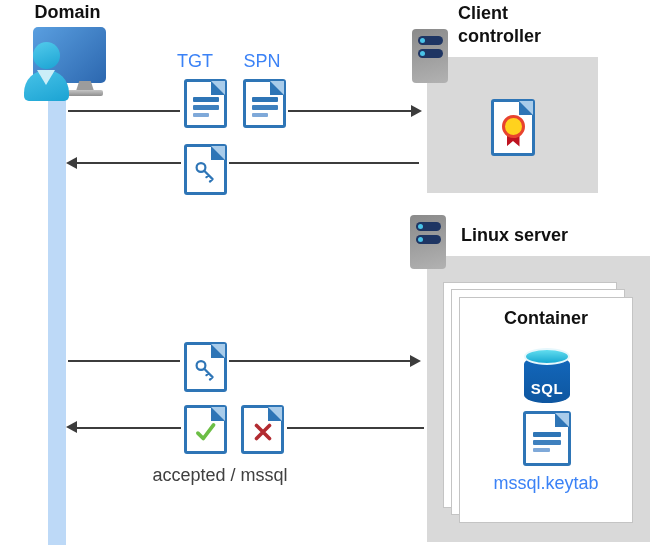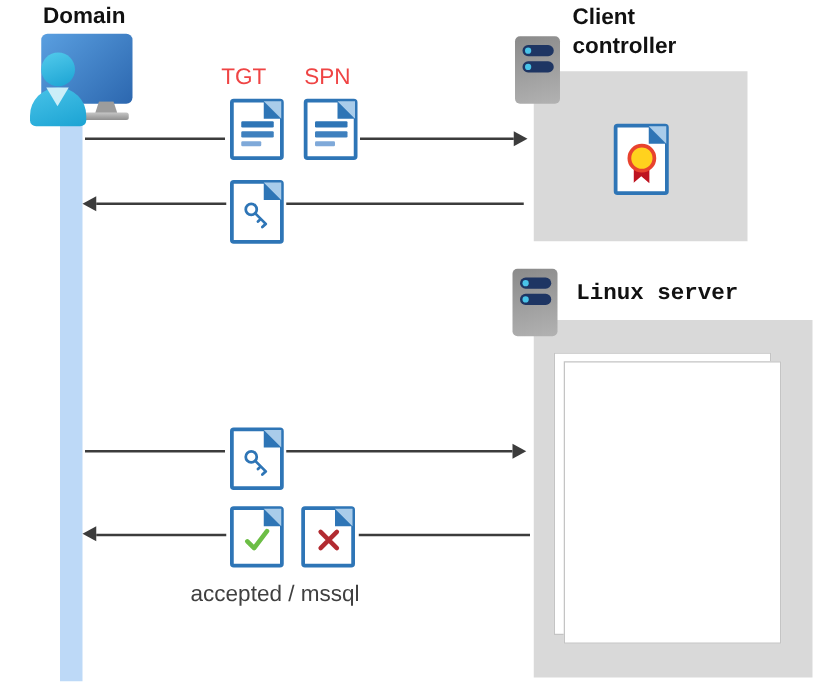--- a/index.html
+++ b/index.html
@@ -1,20 +1,20 @@
 <!DOCTYPE html>
 <html><head>
 <meta charset="utf-8">
 <style>
   html,body{margin:0;padding:0;background:#fff;}
   .canvas{
     position:relative;width:660px;height:558px;background:#fff;overflow:hidden;
     font-family:"Liberation Sans","DejaVu Sans",sans-serif;color:#1a1a1a;
   }
-  .label{position:absolute;font-size:18px;color:#ef4444;}
+  .label{position:absolute;font-size:18px;color:#3b82f6;}
   .bold{font-weight:bold;color:#111;}
   .center{text-align:center;}
 
   
   .lifeline{position:absolute;left:48px;top:92px;width:18px;height:453px;background:#BDD9F7;}
 
   
   .monitor{position:absolute;left:33px;top:27px;width:73px;height:56px;border-radius:5px;
     background:linear-gradient(135deg,#5A9FE0 0%,#2C67AF 100%);}
   .stand-neck{position:absolute;left:76px;top:81px;width:18px;height:10px;background:#9C9C9C;
@@ -156,24 +156,41 @@
 
   <div class="graybox" style="left:427px;top:256px;width:223px;height:286px;"></div>
   <div class="server" style="left:410px;top:215px;">
     <span class="pill p1">
         <span class="dot"></span>
       </span>
     <span class="pill p2">
         <span class="dot"></span>
       </span>
   </div>
-  <div class="label bold" style="left:461px;top:225px;width:160px;font-family:Liberation Mono, monospace;">Linux server</div>
+  <div class="label bold" style="left:461px;top:225px;width:160px;">Linux server</div>
 
   <div class="card" style="left:443px;top:282px;"></div>
   <div class="card" style="left:451px;top:289px;"></div>
+  <div class="card front" style="left:459px;top:297px;">
+    <div class="label bold center" style="left:0;top:10px;width:100%;">Container</div>
+    <div class="sqlwrap">
+      <div class="sqlbody"></div>
+      <div class="sqltop"></div>
+      <div class="sqltext">SQL</div>
+    </div>
+    <div class="doc" style="left:63px;top:113px;width:48px;height:55px;">
+      <span class="fold"></span>
+      <span class="doclines" style="left:7px;top:18px;width:28px;">
+          <i></i>
+          <i></i>
+          <i></i>
+        </span>
+    </div>
+    <div class="label center" style="left:0;top:175px;width:100%;">mssql.keytab</div>
+  </div>
 
   <div>
     <div class="hline" style="left:68px;top:360px;width:112px;"></div>
     <div class="hline" style="left:229px;top:360px;width:181px;"></div>
     <div class="ahead-r" style="left:410px;top:355px;"></div>
   </div>
 
   <div class="doc" style="left:184px;top:342px;height:50px;">
     <span class="fold"></span>
     <svg class="glyph" width="27" height="27" viewBox="0 0 27 27">

